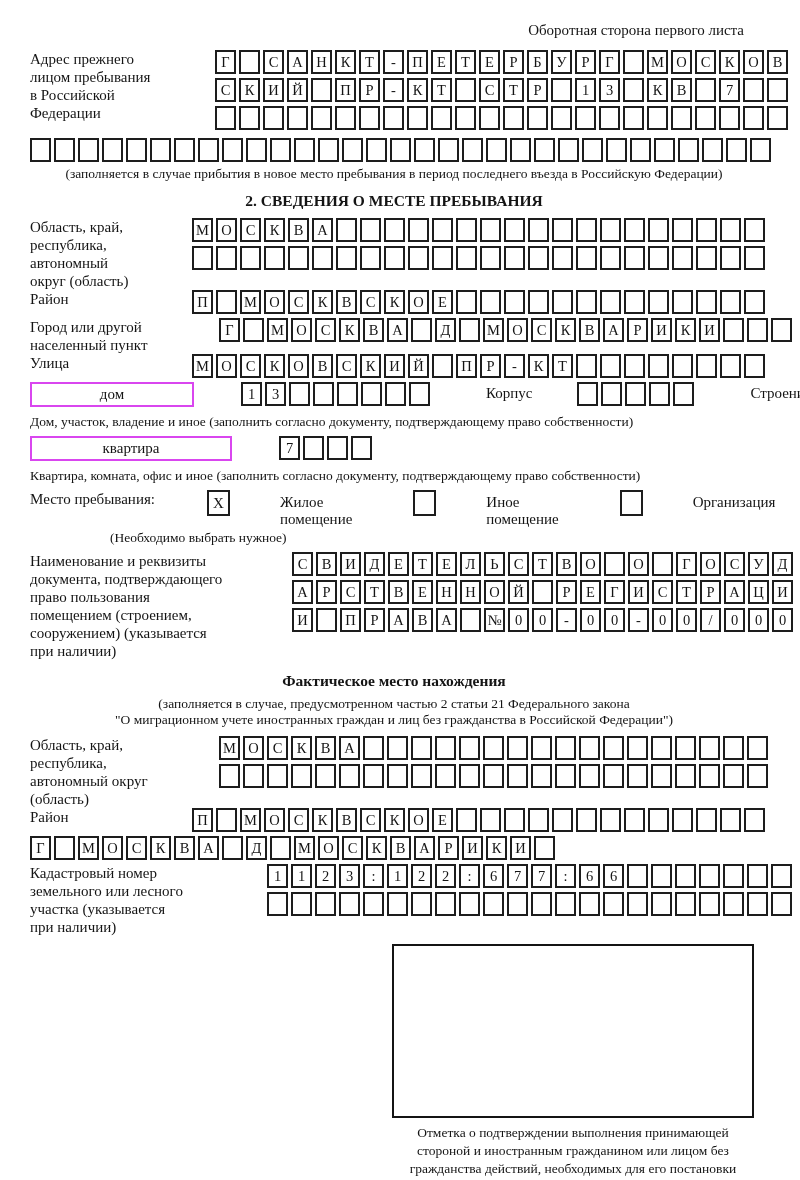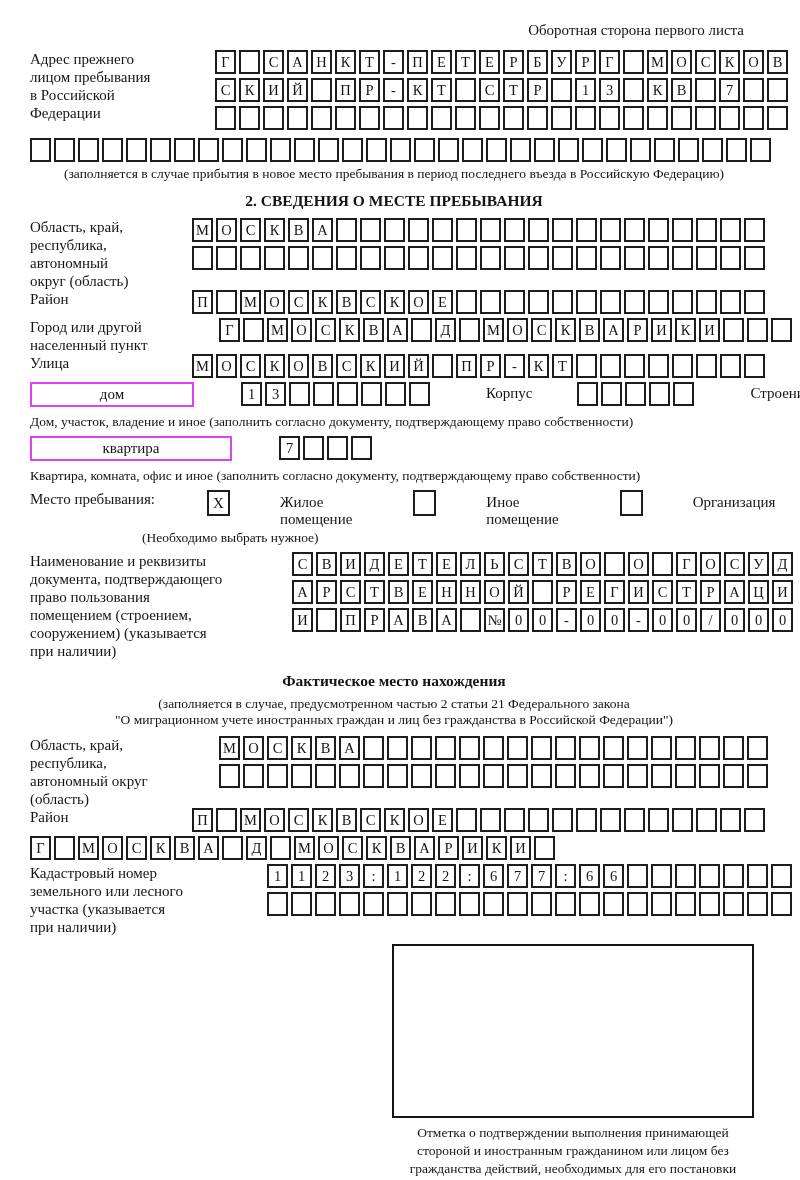--- a/index.html
+++ b/index.html
@@ -43,21 +43,21 @@
   .dom-box { width:164px; margin-right:10px; }
   .kv-box  { width:202px; margin-right:10px; }
   .inline-lbl { font-size:15px; padding-top:3px; margin:0 8px 0 16px; flex-shrink:0; }
 
   .chk {
     width:23px; height:26px; border:2px solid #1d1d1d; display:flex; align-items:center;
     justify-content:center; font-size:15px; flex-shrink:0; margin-right:13px; background:#fff;
   }
   .optlbl { font-size:15px; padding-top:4px; margin-right:24px; }
   .stay-row { margin:6px 0 2px 0; }
-  .choose-note { margin-left:112px; margin-bottom:6px; }
+  .choose-note { margin-left:80px; margin-bottom:6px; }
 
   .mb4 { margin-bottom:4px; } .mb6 { margin-bottom:6px; } .mb8 { margin-bottom:8px; }
 
   .stamp-wrap { margin-left:auto; width:366px; margin-top:8px; }
   .stamp-box { width:362px; height:174px; border:2px solid #141414; background:#fff; }
   .stamp-note { text-align:center; font-size:13.5px; line-height:18px; margin-top:6px;
                 width:420px; margin-left:-29px; }
 </style>
 </head>
 <body>
@@ -180,21 +180,21 @@
       <span class="cell"></span>
       <span class="cell"></span>
       <span class="cell"></span>
       <span class="cell"></span>
       <span class="cell"></span>
       <span class="cell"></span>
       <span class="cell"></span>
       <span class="cell"></span>
       <span class="cell"></span>
     </div>
-  <div class="note note-center mb6">(заполняется в случае прибытия в новое место пребывания в период последнего въезда в Российскую Федерацию)</div>
+  <div class="note note-center mb6">(заполняется в случае прибытия в новое место пребывания в период последнего въезда в Российскую Федерации)</div>
 
   <div class="h-center sec2-title">2. СВЕДЕНИЯ О МЕСТЕ ПРЕБЫВАНИЯ</div>
 
   <div class="frow">
     <div class="flabel w125">
         <span class="lbl-line">Область, край,</span>
         <span class="lbl-line">республика,</span>
         <span class="lbl-line">автономный</span>
         <span class="lbl-line">округ (область)</span>
       </div>

